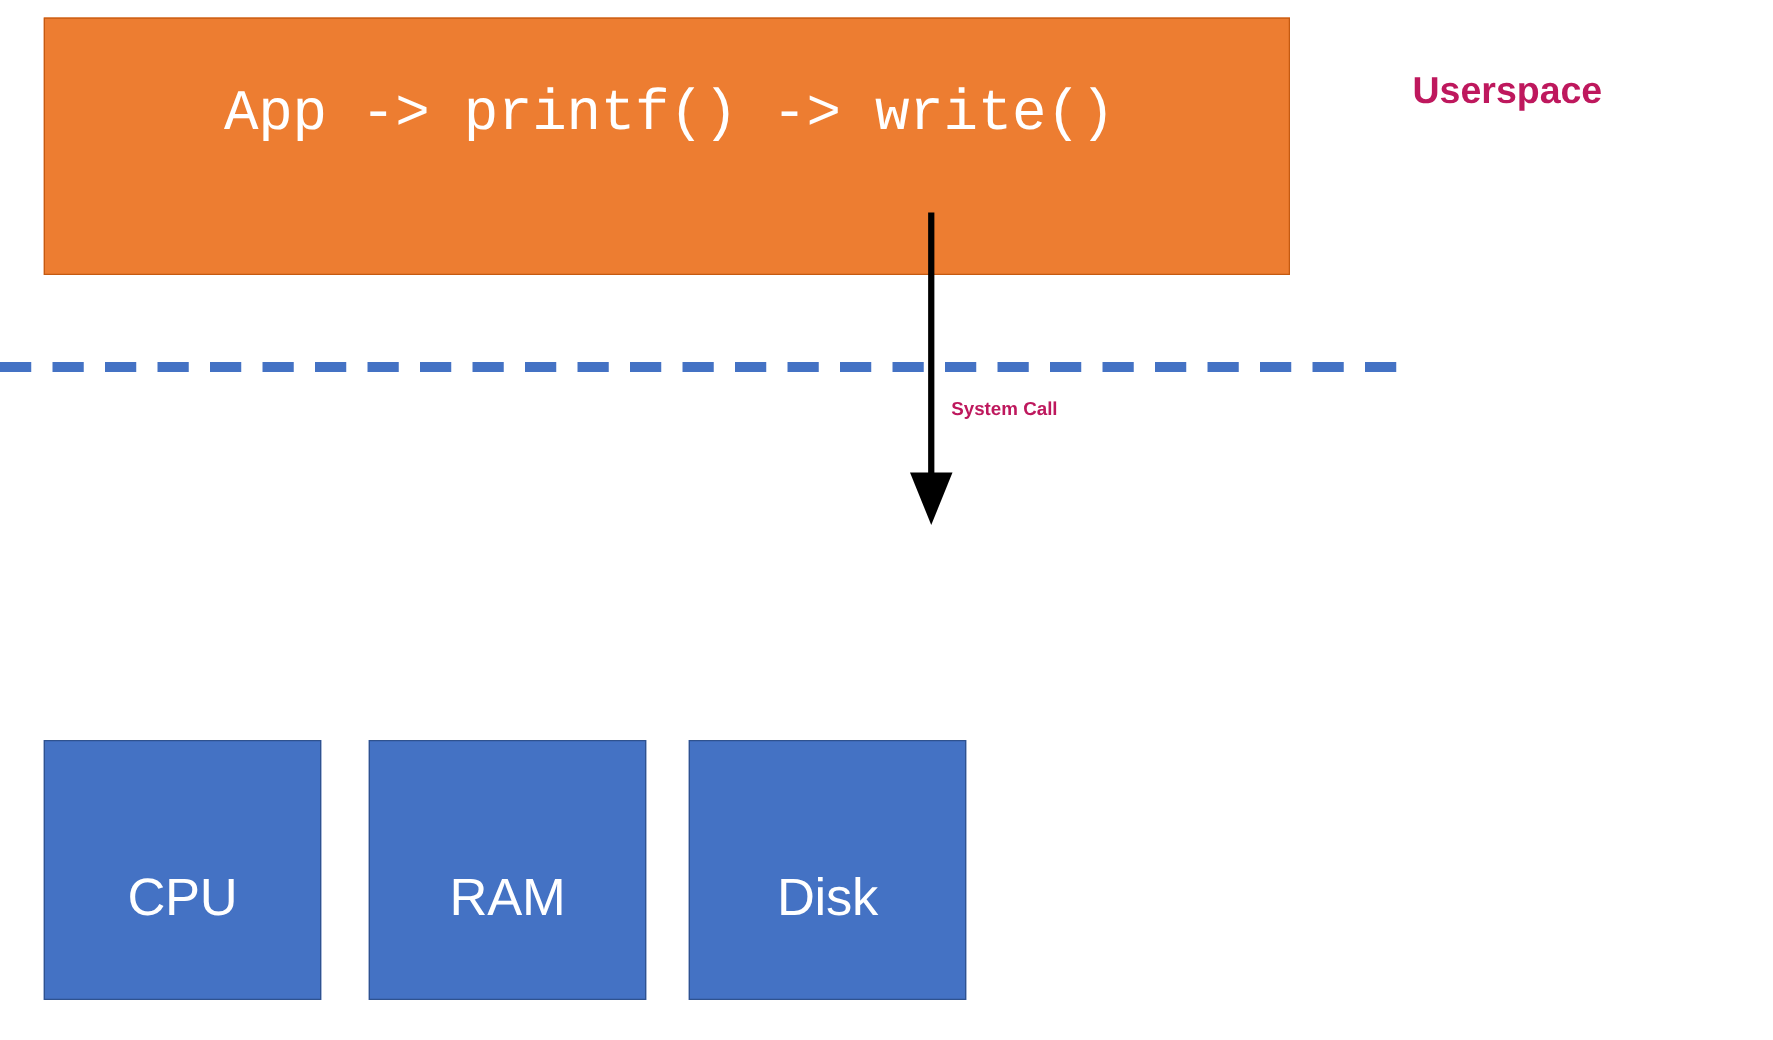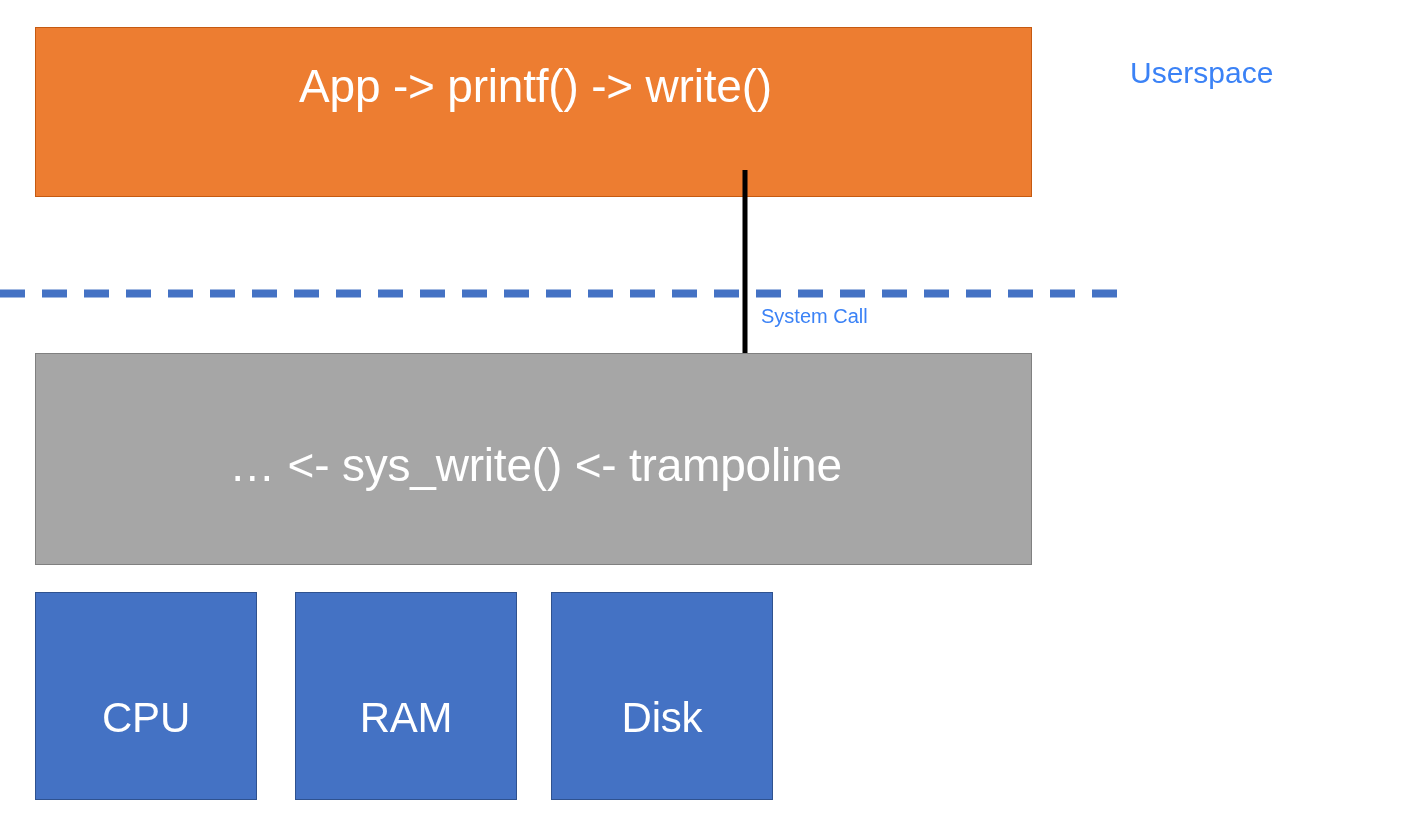--- a/index.html
+++ b/index.html
@@ -37,25 +37,26 @@
     color: #FFFFFF;
     font-weight: 400;
     line-height: 1;
     white-space: nowrap;
     letter-spacing: -0.2px;
   }
 
   
   #userspace-box {
     left: 35px;
-    top: 27px;
+    top: 14px;
     width: 997px;
-    height: 170px;
+    height: 206px;
     background: #ED7D31;
     border: 1px solid #C55A11;
+    font-family: Liberation Mono, monospace;
   }
   #userspace-box .box-label {
     font-size: 46px;
     position: relative;
     top: -26px;
     left: 2px;
   }
 
   
   #kernelspace-box {
@@ -105,62 +106,59 @@
     position: absolute;
     left: 720px;
     top: 160px;
     width: 56px;
     height: 270px;
   }
 
   
   .side-label {
     position: absolute;
-    color: #3b82f6;
-    font-weight: normal;
+    color: #be185d;
+    font-weight: bold;
     white-space: nowrap;
     line-height: 1;
   }
   #label-userspace {
     left: 1130px;
     top: 58px;
     font-size: 30px;
   }
   #label-kernelspace {
     left: 1129px;
     top: 480px;
     font-size: 30px;
   }
   #label-system-call {
     left: 761px;
-    top: 306px;
-    font-size: 20px;
+    top: 320px;
+    font-size: 15px;
   }
 </style>
 </head>
 <body>
 
 <div id="stage">
 
   <div class="box" id="userspace-box">
     <span class="box-label">App -&gt; printf() -&gt; write()</span>
   </div>
 
   <svg id="boundary-line" viewBox="0 0 1131 9" preserveAspectRatio="none" xmlns="http://www.w3.org/2000/svg">
     <line x1="0" y1="4.5" x2="1131" y2="4.5" stroke="#4472C4" stroke-width="8" stroke-dasharray="25 17"></line>
   </svg>
 
   <svg id="syscall-arrow" viewBox="0 0 56 270" xmlns="http://www.w3.org/2000/svg">
     <line x1="25" y1="10" x2="25" y2="238" stroke="#000000" stroke-width="5"></line>
     <polygon points="25,260 8,218 42,218" fill="#000000"></polygon>
   </svg>
 
-  <div class="box" id="kernelspace-box">
-    <span class="box-label">… &lt;- sys_write() &lt;- trampoline</span>
-  </div>
 
   <div class="box hw-box" id="hw-box-0">
     <span class="box-label">CPU</span>
   </div>
 
   <div class="box hw-box" id="hw-box-1">
     <span class="box-label">RAM</span>
   </div>
 
   <div class="box hw-box" id="hw-box-2">

